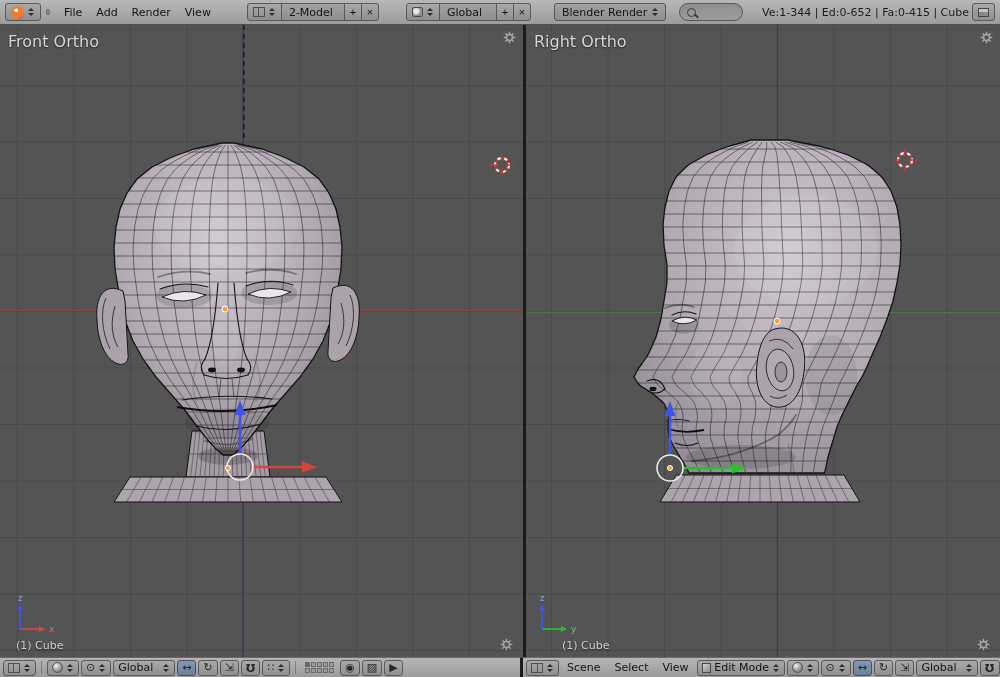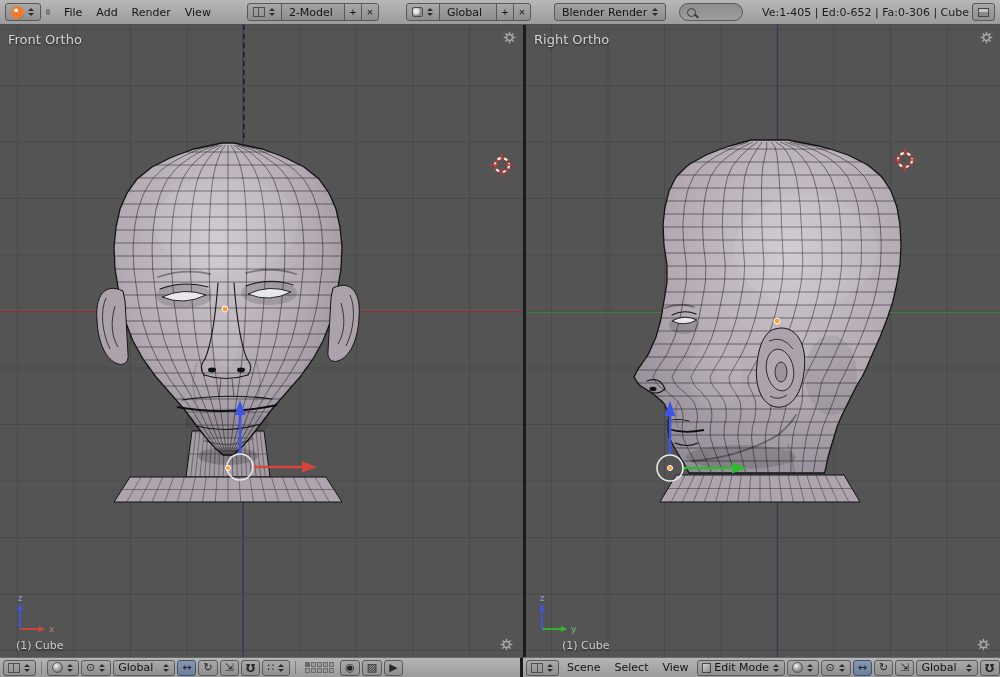--- a/index.html
+++ b/index.html
@@ -52,21 +52,21 @@
 
 
 .viewports{position:absolute;top:25px;left:0;width:1000px;height:632px;display:flex}
 .vp{position:relative;overflow:hidden;background-color:var(--viewport-bg,#545454);
  background-image:linear-gradient(#494949 1px,transparent 1px),linear-gradient(90deg,#494949 1px,transparent 1px);
  background-size:56.5px 56.5px}
 .vp-left{width:523px;background-position:17px 3.5px}
 .vdivider{width:3px;background:#1b1b1b}
 .vp-right{width:474px;background-position:25px 3.5px}
 .vpcanvas{position:absolute;inset:0;width:100%;height:100%}
-.vp-label{position:absolute;top:7px;left:8px;font-size:13px;color:#d6d6d6;text-shadow:0 1px 2px #0009}
+.vp-label{position:absolute;top:7px;left:8px;font-size:16px;color:#d6d6d6;text-shadow:0 1px 2px #0009}
 .corner{position:absolute;width:15px;height:15px}
 .corner.tr{top:5px;right:6px}
 .corner.br{bottom:5px;right:9px}
 .obj-info{position:absolute;bottom:5px;font-size:11px;color:#cfcfcf;text-shadow:0 1px 2px #0009}
 .vp-left .obj-info{left:16px}
 .vp-right .obj-info{left:36px}
 
 
 .axx{stroke:var(--axis-x,#8a4242);stroke-width:1.4}
 .axy{stroke:var(--axis-y,#3f7a3f);stroke-width:1.4}
@@ -145,21 +145,21 @@
 
     <div class="field engine">
       <span>Blender Render</span>
       <span class="ud"></span>
     </div>
 
     <div class="search">
       <span class="mag"></span>
     </div>
 
-    <div class="stats">Ve:1-405 | Ed:0-652 | Fa:0-306 | Cube</div>
+    <div class="stats">Ve:1-344 | Ed:0-652 | Fa:0-415 | Cube</div>
 
     <div class="btn winbtn">
       <span class="i-win"></span>
     </div>
   </header>
 
   <div class="viewports">
 
     <section class="vp vp-left">
       <svg class="vpcanvas" viewBox="0 0 523 632">

